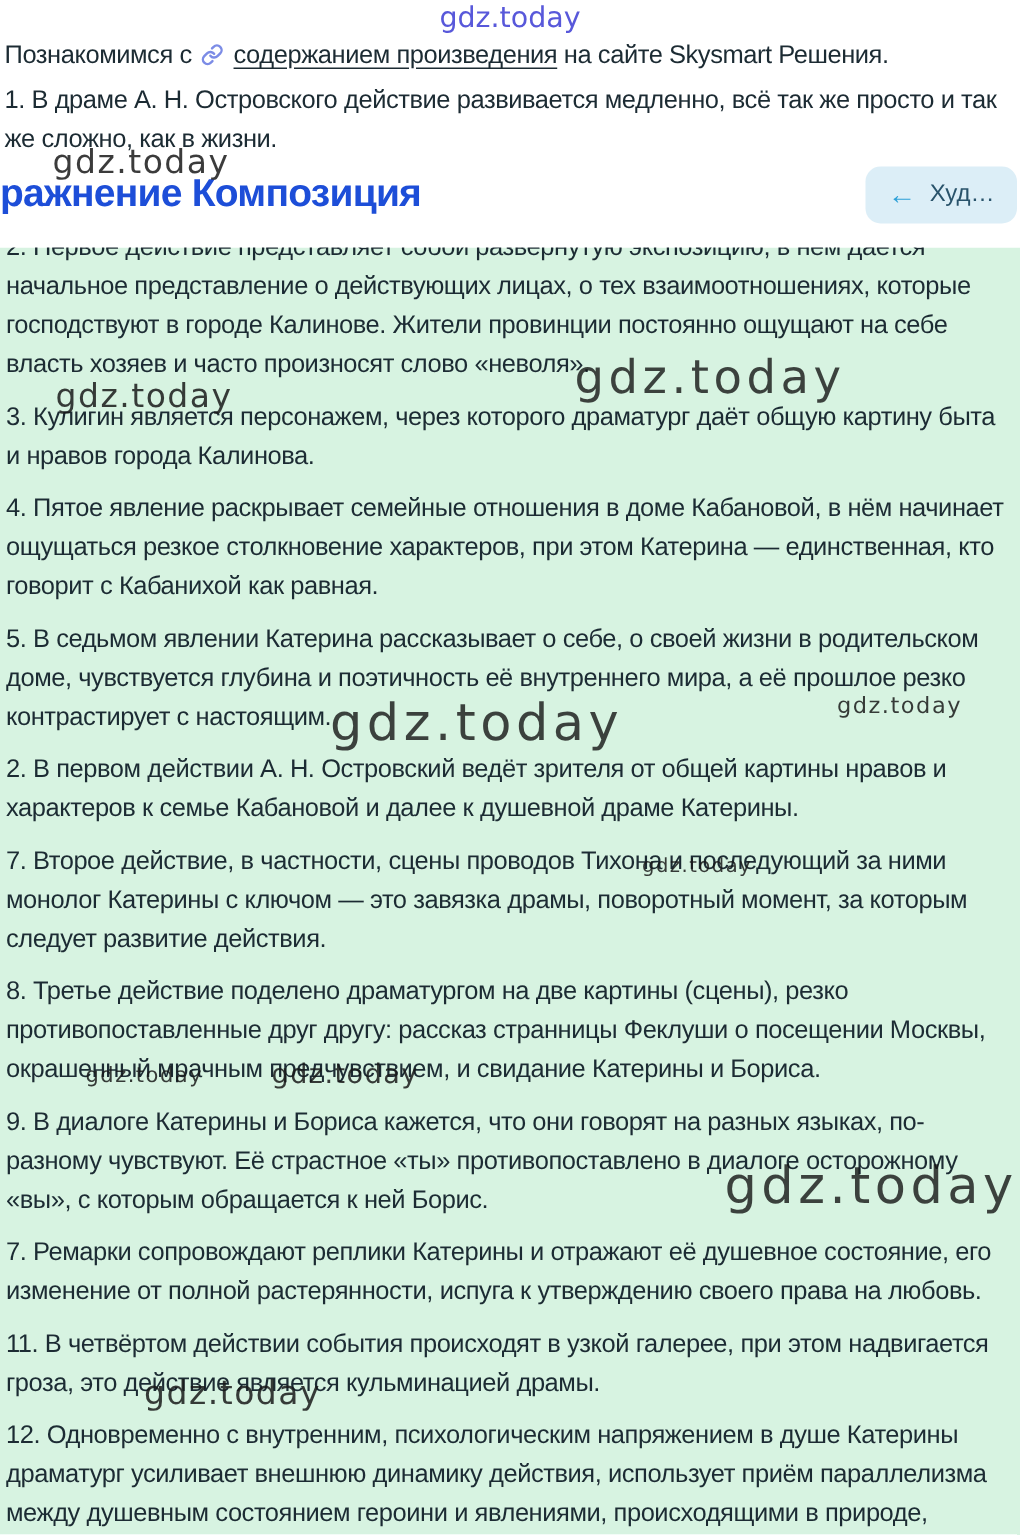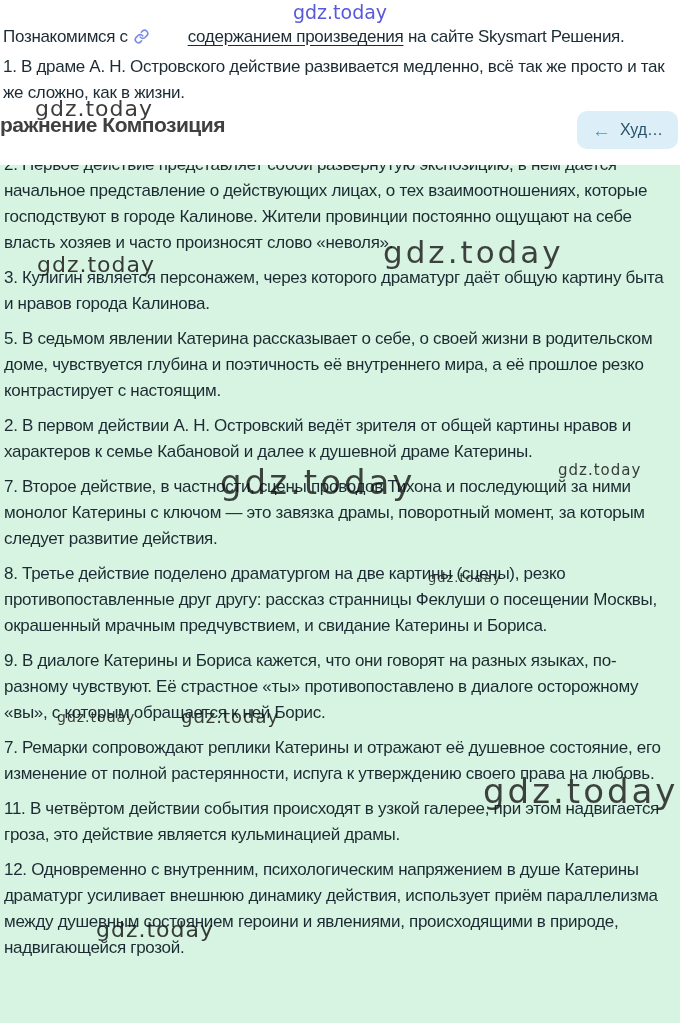--- a/index.html
+++ b/index.html
@@ -11,29 +11,29 @@
   .green-panel{position:absolute;left:0;right:0;top:165px;bottom:0;background:#d7f3e1;z-index:0;}
   .answers{position:absolute;left:0;top:152px;width:100%;padding:0 10px 0 4px;box-sizing:border-box;z-index:1;}
   .answers p{margin:0 0 9px 0;font-size:17px;line-height:26px;letter-spacing:-0.3px;}
   
   .header{position:absolute;left:0;top:0;width:100%;height:165px;background:#ffffff;z-index:2;}
   .wm-top{
     position:absolute;top:1px;left:0;width:100%;text-align:center;
     font-family:"DejaVu Sans",sans-serif;font-size:19px;color:#4646d6;opacity:.9;
   }
   .intro{position:absolute;top:27px;left:3px;font-size:17px;letter-spacing:-0.3px;white-space:nowrap;}
-  .intro .link{text-decoration:underline;text-underline-offset:3px;color:inherit;cursor:pointer;margin-left:32px;}
+  .intro .link{text-decoration:underline;text-underline-offset:3px;color:inherit;cursor:pointer;}
   .link-icon{display:inline-block;vertical-align:-2px;margin:0 2px 0 2px;}
   .task-point{
     position:absolute;top:54px;left:0;width:100%;padding:0 6px 0 3px;box-sizing:border-box;
     font-size:17px;line-height:26px;letter-spacing:-0.3px;
   }
   .page-title{
-    position:absolute;left:0;top:113px;font-size:21px;font-weight:700;
-    letter-spacing:-0.5px;color:#404040;white-space:nowrap;
+    position:absolute;left:0;top:113px;font-size:26px;font-weight:700;
+    letter-spacing:-0.5px;color:#1d4ed8;white-space:nowrap;
   }
   .nav{position:absolute;right:2px;top:111px;display:flex;gap:13px;}
   .btn{
     display:flex;align-items:center;gap:9px;background:#dceef7;border:none;border-radius:10px;
     padding:0 15px;height:38px;font-family:"Liberation Sans",sans-serif;font-size:16px;
     color:#29536b;cursor:pointer;
   }
   .btn .arrow{color:#2fa1d8;font-size:19px;font-weight:700;line-height:1;}
   
   .wm{
@@ -45,20 +45,21 @@
 </head>
 <body>
 
 <div class="page">
 
   <div class="green-panel"></div>
 
   <div class="answers">
     <p>2. Первое действие представляет собой развернутую экспозицию, в нем дается начальное представление о действующих лицах, о тех взаимоотношениях, которые господствуют в городе Калинове. Жители провинции постоянно ощущают на себе власть хозяев и часто произносят слово «неволя».</p>
     <p>3. Кулигин является персонажем, через которого драматург даёт общую картину быта и нравов города Калинова.</p>
+    <p>4. Пятое явление раскрывает семейные отношения в доме Кабановой, в нём начинает ощущаться резкое столкновение характеров, при этом Катерина — единственная, кто говорит с Кабанихой как равная.</p>
     <p>5. В седьмом явлении Катерина рассказывает о себе, о своей жизни в родительском доме, чувствуется глубина и поэтичность её внутреннего мира, а её прошлое резко контрастирует с настоящим.</p>
     <p>2. В первом действии А. Н. Островский ведёт зрителя от общей картины нравов и характеров к семье Кабановой и далее к душевной драме Катерины.</p>
     <p>7. Второе действие, в частности, сцены проводов Тихона и последующий за ними монолог Катерины с ключом — это завязка драмы, поворотный момент, за которым следует развитие действия.</p>
     <p>8. Третье действие поделено драматургом на две картины (сцены), резко противопоставленные друг другу: рассказ странницы Феклуши о посещении Москвы, окрашенный мрачным предчувствием, и свидание Катерины и Бориса.</p>
     <p>9. В диалоге Катерины и Бориса кажется, что они говорят на разных языках, по-разному чувствуют. Её страстное «ты» противопоставлено в диалоге осторожному «вы», с которым обращается к ней Борис.</p>
     <p>7. Ремарки сопровождают реплики Катерины и отражают её душевное состояние, его изменение от полной растерянности, испуга к утверждению своего права на любовь.</p>
     <p>11. В четвёртом действии события происходят в узкой галерее, при этом надвигается гроза, это действие является кульминацией драмы.</p>
     <p>12. Одновременно с внутренним, психологическим напряжением в душе Катерины драматург усиливает внешнюю динамику действия, использует приём параллелизма между душевным состоянием героини и явлениями, происходящими в природе, надвигающейся грозой.</p>
   </div>
 

